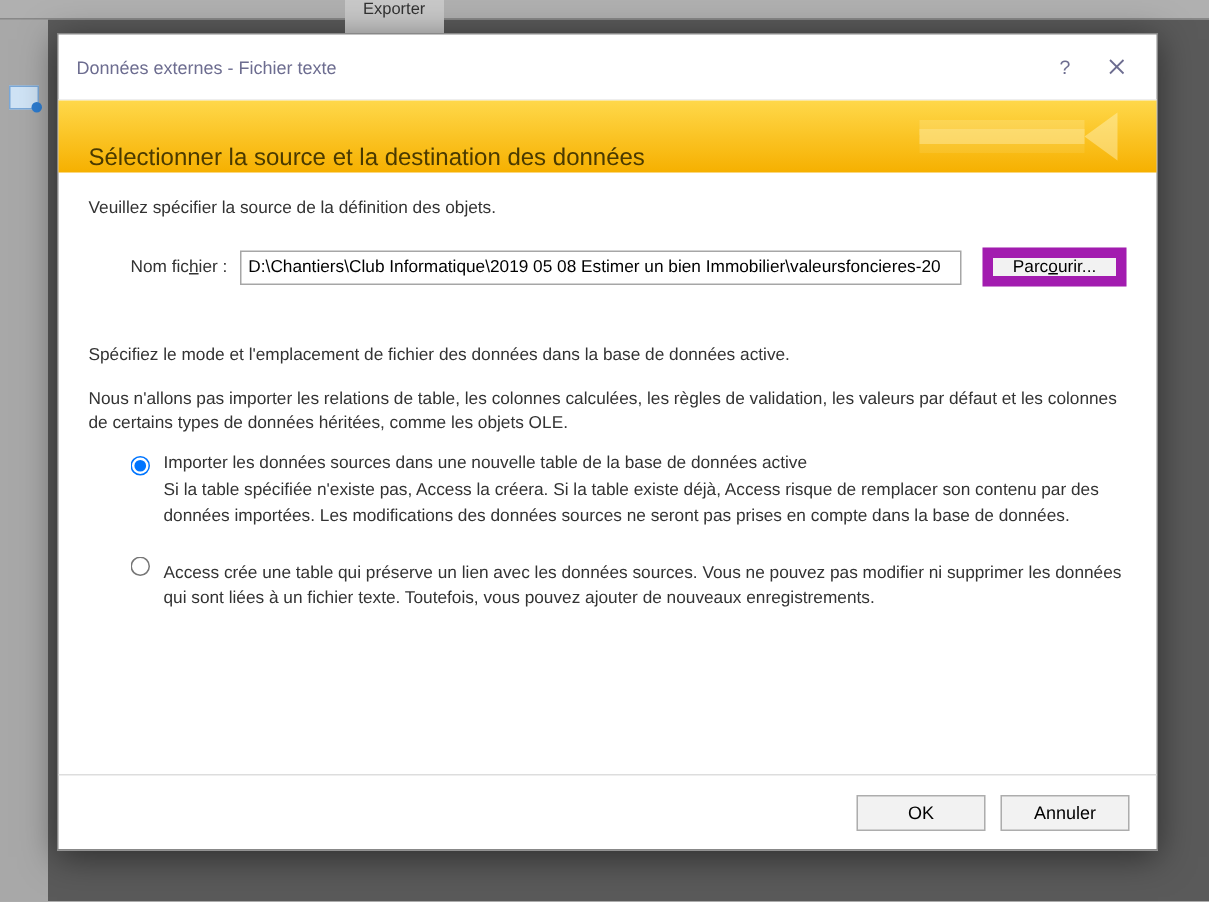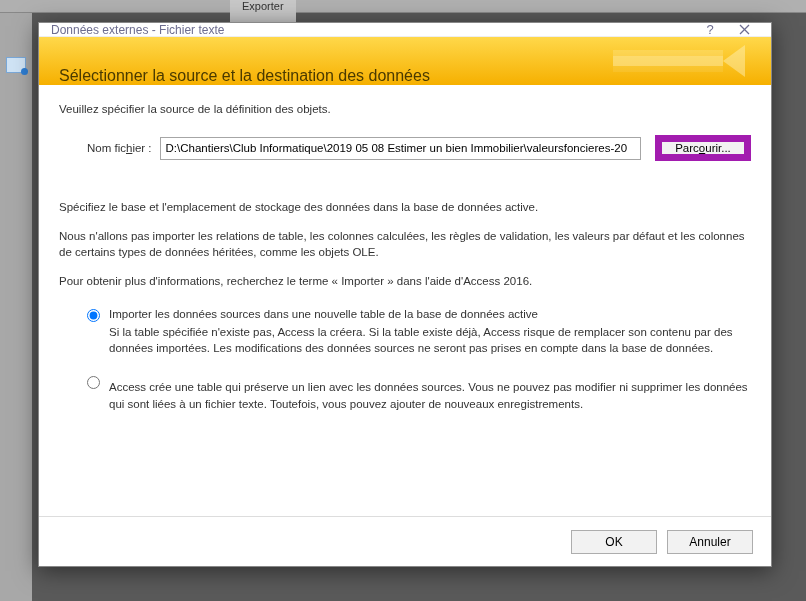--- a/index.html
+++ b/index.html
@@ -51,21 +51,21 @@
       left: 38px;
       width: 734px;
       height: 545px;
       background: #ffffff;
       border: 1px solid #888;
       box-shadow: 0 4px 22px rgba(0,0,0,0.5);
       display: flex;
       flex-direction: column;
     }
     .titlebar {
-      height: 14px;
+      height: 44px;
       display: flex;
       align-items: center;
       padding: 0 10px 0 12px;
       font-size: 12px;
       color: #6d6d90;
       border-bottom: 1px solid #eee;
     }
     .titlebar .spacer { flex: 1; }
     .titlebar .tb-btn {
       width: 34px;
@@ -198,23 +198,22 @@
 
   <div class="content">
     <div class="instr1">Veuillez spécifier la source de la définition des objets.</div>
 
     <div class="filerow">
       <label><span>Nom fic</span><u>h</u><span>ier :</span></label>
       <input type="text" value="D:\Chantiers\Club Informatique\2019 05 08 Estimer un bien Immobilier\valeursfoncieres-20" style="">
       <button class="browse-btn"><span>Parc</span><span class="u">o</span><span>urir...</span></button>
     </div>
 
-    <div class="para">Spécifiez le base et l'emplacement de stockage des données dans la base de données active.</div>
+    <div class="para">Spécifiez le mode et l'emplacement de fichier des données dans la base de données active.</div>
     <div class="para">Nous n'allons pas importer les relations de table, les colonnes calculées, les règles de validation, les valeurs par défaut et les colonnes de certains types de données héritées, comme les objets OLE.</div>
-    <div class="para2">Pour obtenir plus d'informations, recherchez le terme « Importer » dans l'aide d'Access 2016.</div>
 
     <div class="options">
 
       <div class="option">
         <div class="radio-col">
           <input type="radio" name="mode" checked="" style="">
         </div>
         <div class="opt-body">
           <b>Importer les données sources dans une nouvelle table de la base de données active</b>
           <div class="opt-desc">Si la table spécifiée n'existe pas, Access la créera. Si la table existe déjà, Access risque de remplacer son contenu par des données importées. Les modifications des données sources ne seront pas prises en compte dans la base de données.</div>

